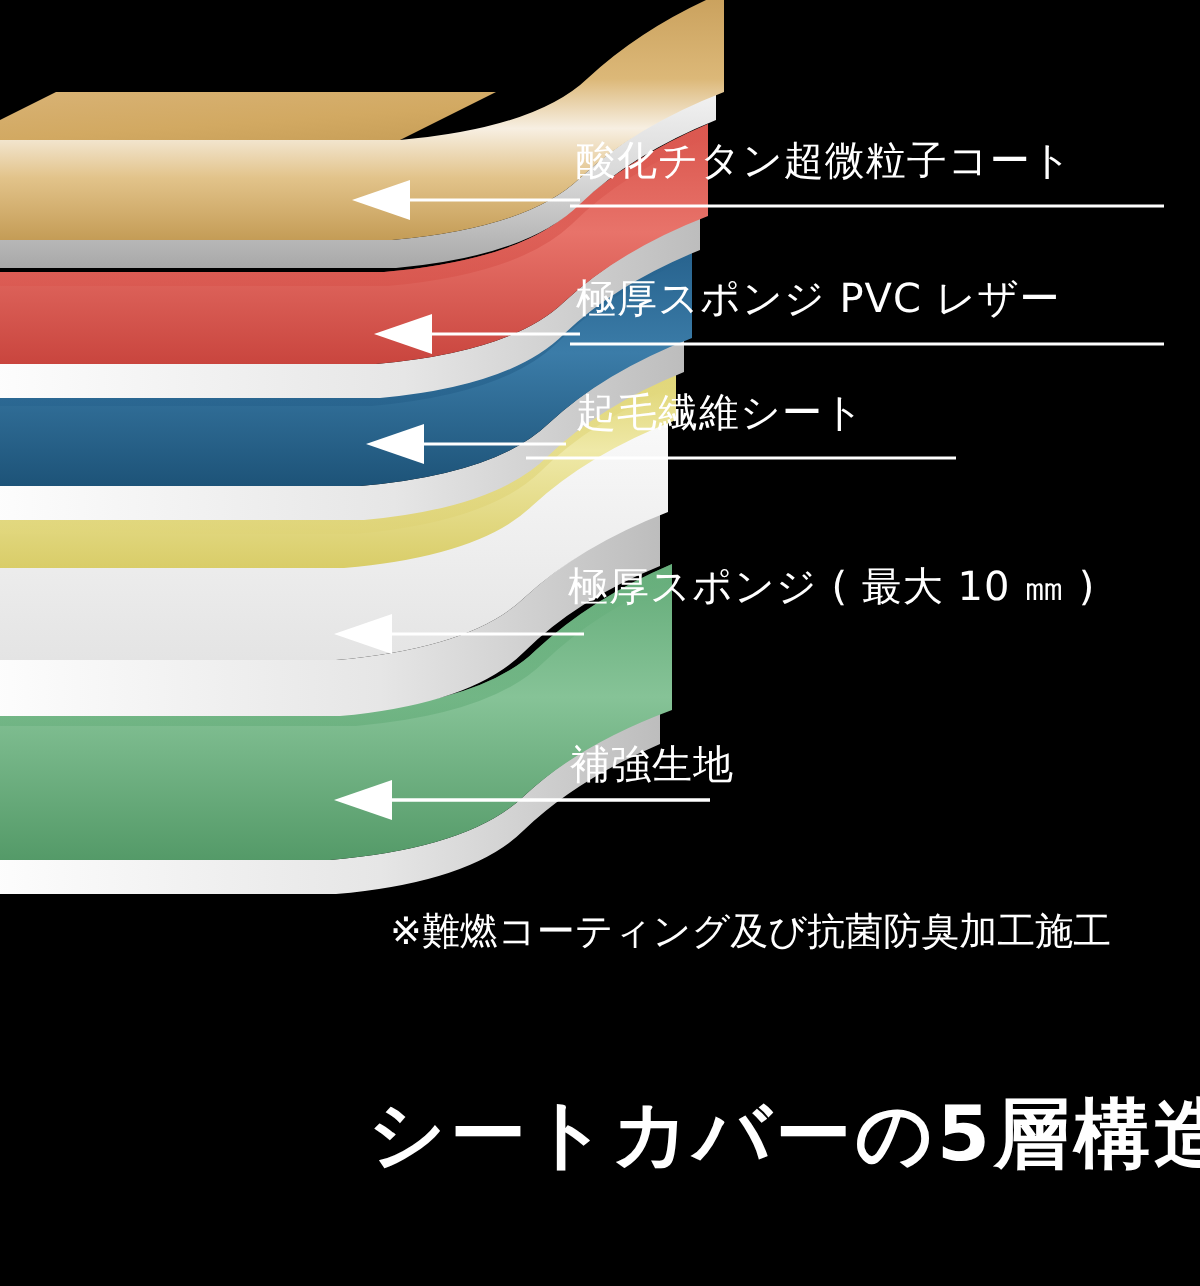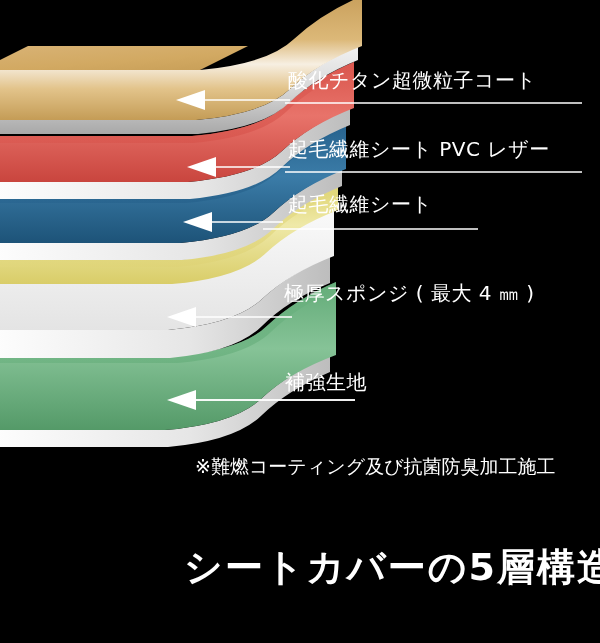--- a/index.html
+++ b/index.html
@@ -182,25 +182,25 @@
     </g>
 
     <line x1="285" y1="103" x2="582" y2="103" stroke="#ffffff" stroke-width="1.6"></line>
     <line x1="285" y1="172" x2="582" y2="172" stroke="#ffffff" stroke-width="1.6"></line>
     <line x1="263" y1="229" x2="478" y2="229" stroke="#ffffff" stroke-width="1.6"></line>
     <line x1="190" y1="400" x2="355" y2="400" stroke="#ffffff" stroke-width="1.6"></line>
   </svg>
 
   <div class="label-text" style="left:288px; top:70px;">酸化チタン超微粒子コート</div>
 
-  <div class="label-text" style="left:288px; top:139px;">起毛繊維シート PVC レザー</div>
-
-  <div class="label-text" style="left:288px; top:196px;font-family:Liberation Mono, monospace;">起毛繊維シート</div>
-
-  <div class="label-text" style="left:284px; top:283px;">極厚スポンジ ( 最大 4 ㎜ )</div>
+  <div class="label-text" style="left:288px; top:139px;">極厚スポンジ PVC レザー</div>
+
+  <div class="label-text" style="left:288px; top:196px;">起毛繊維シート</div>
+
+  <div class="label-text" style="left:284px; top:283px;">極厚スポンジ ( 最大 10 ㎜ )</div>
 
   <div class="label-text" style="left:285px; top:372px;text-align:center;">補強生地</div>
 
   <div class="footnote-text" style="left:155px; top:457px;">※難燃コーティング及び抗菌防臭加工施工</div>
 
   <div class="title-text" style="top:548px;">シートカバーの5層構造</div>
 
 </div>
 
 </body></html>

